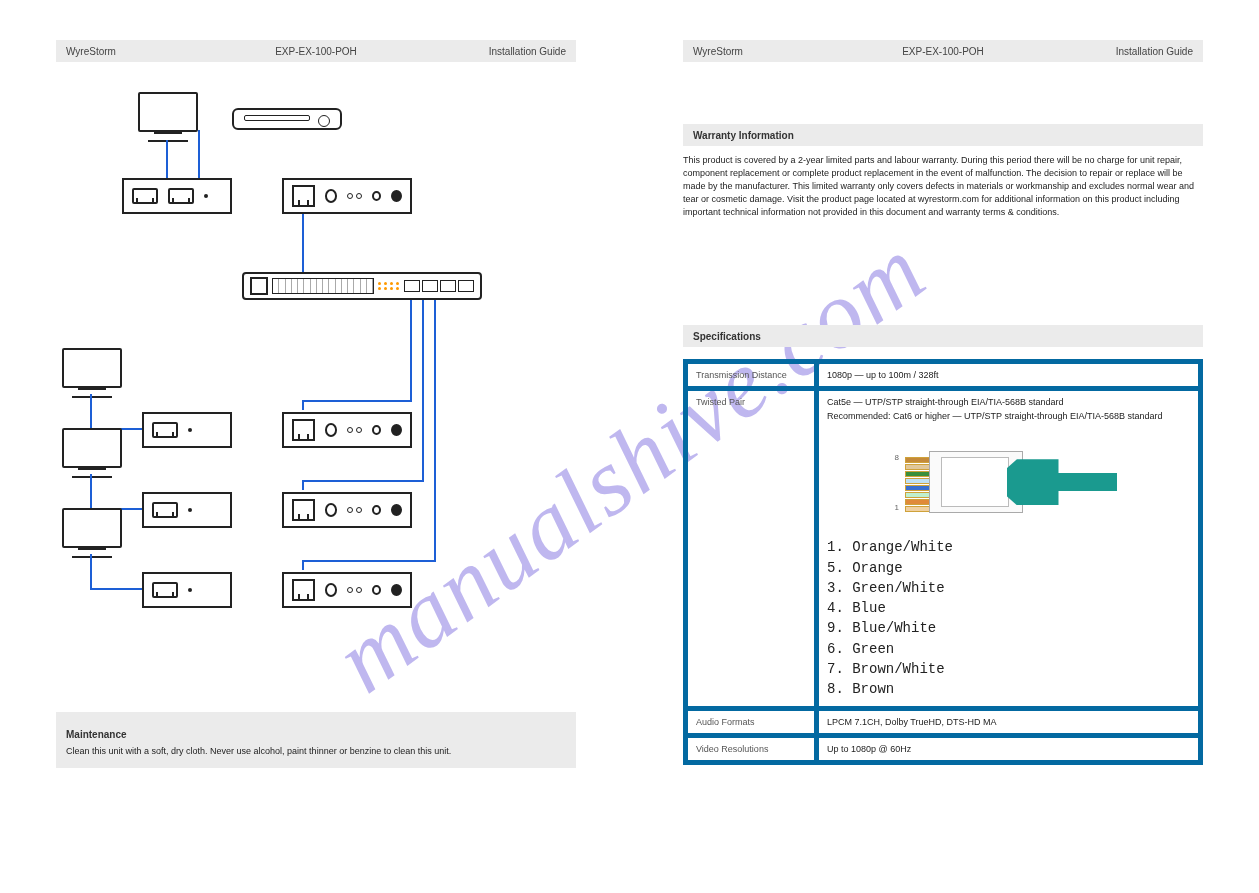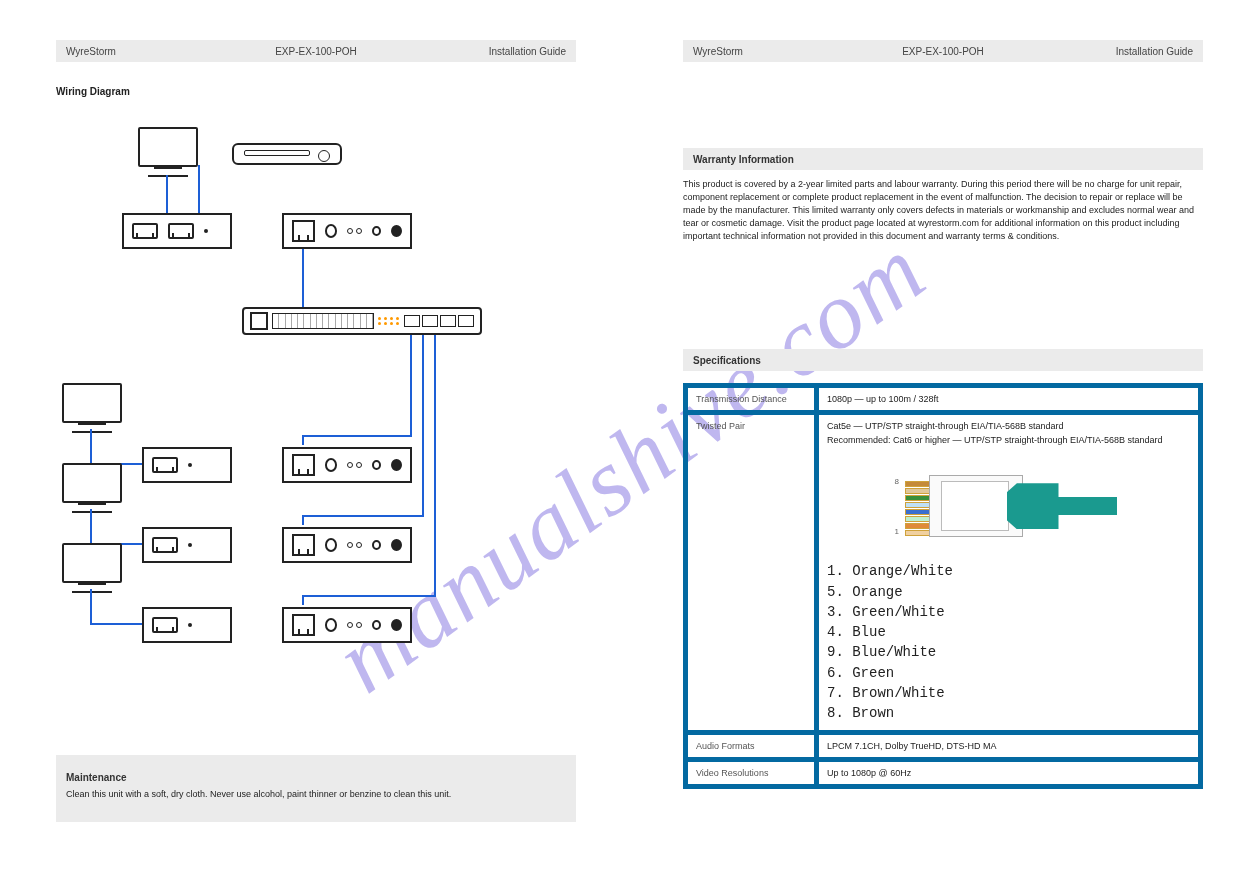--- a/index.html
+++ b/index.html
@@ -145,21 +145,20 @@
 <div class="watermark">manualshive.com</div>
 
 <div class="page page-left">
 
   <div class="header-bar">
     <span class="left">WyreStorm</span>
     <span class="center">EXP-EX-100-POH</span>
     <span class="right">Installation Guide</span>
   </div>
 
-  <div style="font-size:10px;font-weight:600;margin-top:24px;">Wiring Diagram</div>
 
   <div class="diagram">
 
     <div class="dev" style="left:36px; top:-40px;">
       <div class="monitor-body"></div>
       <div class="monitor-stand"></div>
       <div class="monitor-base"></div>
     </div>
 
     <div class="dev player" style="left:130px; top:-24px;"></div>
@@ -296,36 +295,36 @@
           <div class="led"></div>
         </div>
         <div class="circ-sm"></div>
         <div class="jack"></div>
     </div>
     <div class="cable cable-v" style="left:-12px; top:422px; height:34px;"></div>
     <div class="cable cable-h" style="left:-12px; top:456px; width:52px;"></div>
 
   </div>
 
-  <div class="section-bar" style="margin-top:28px; height:28px; flex-direction:column; align-items:flex-start; justify-content:center; padding-top:20px; padding-bottom:3px;text-align:right;">
+  <div class="section-bar" style="margin-top:20px; height:28px; flex-direction:column; align-items:flex-start; justify-content:center; padding-top:20px; padding-bottom:3px;text-align:right;">
     <span style="font-weight:600;">Maintenance</span>
   </div>
-  <div style="background:#ebebeb;padding:6px 10px 21px;margin-top:-1px;font-size:9px;line-height:1.4;">Clean this unit with a soft, dry cloth. Never use alcohol, paint thinner or benzine to clean this unit.</div>
+  <div style="background:#ebebeb;padding:6px 10px 10px;margin-top:-1px;font-size:9px;line-height:1.4;">Clean this unit with a soft, dry cloth. Never use alcohol, paint thinner or benzine to clean this unit.</div>
 
 </div>
 
 <div class="page page-right">
 
   <div class="header-bar">
     <span class="left">WyreStorm</span>
     <span class="center">EXP-EX-100-POH</span>
     <span class="right">Installation Guide</span>
   </div>
 
-  <div class="section-bar" style="margin-top:86px;">
+  <div class="section-bar" style="margin-top:62px;">
     <span>Warranty Information</span>
   </div>
   <div style="font-size:9px;line-height:1.45;margin-top:8px;">This product is covered by a 2-year limited parts and labour warranty. During this period there will be no charge for unit repair, component replacement or complete product replacement in the event of malfunction. The decision to repair or replace will be made by the manufacturer. This limited warranty only covers defects in materials or workmanship and excludes normal wear and tear or cosmetic damage. Visit the product page located at wyrestorm.com for additional information on this product including important technical information not provided in this document and warranty terms &amp; conditions.</div>
 
   <div class="section-bar" style="margin-top:106px;">
     <span>Specifications</span>
   </div>
 
   <table class="spec-table">
     <tbody>

